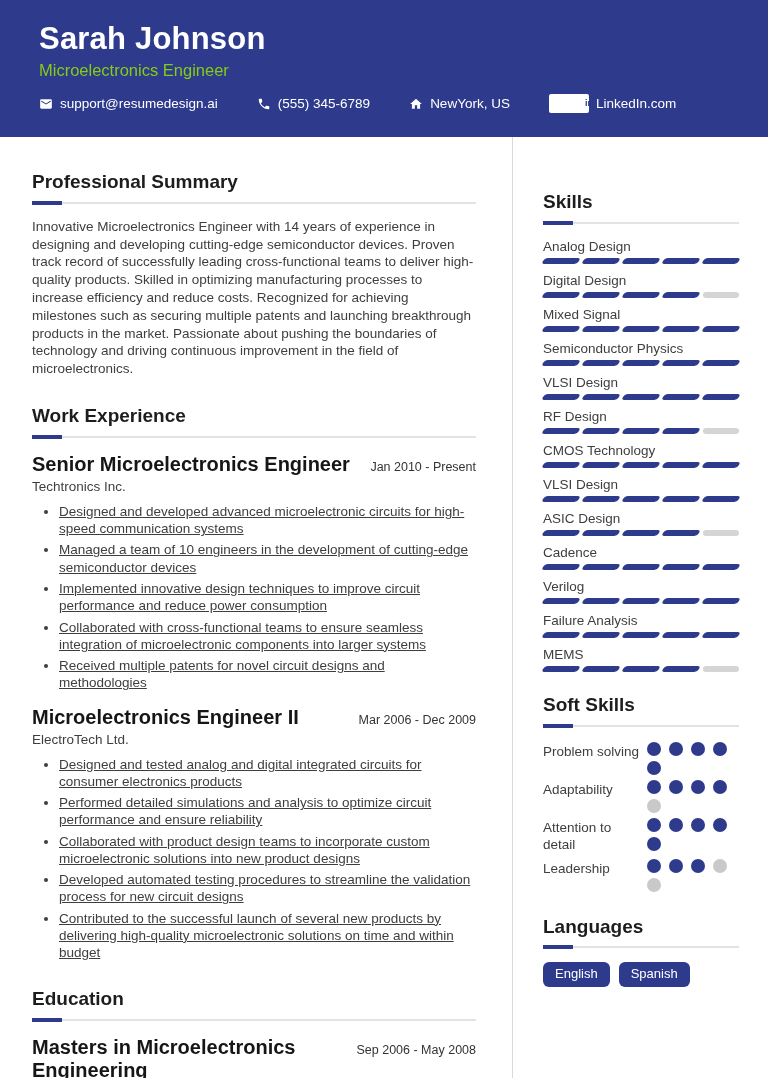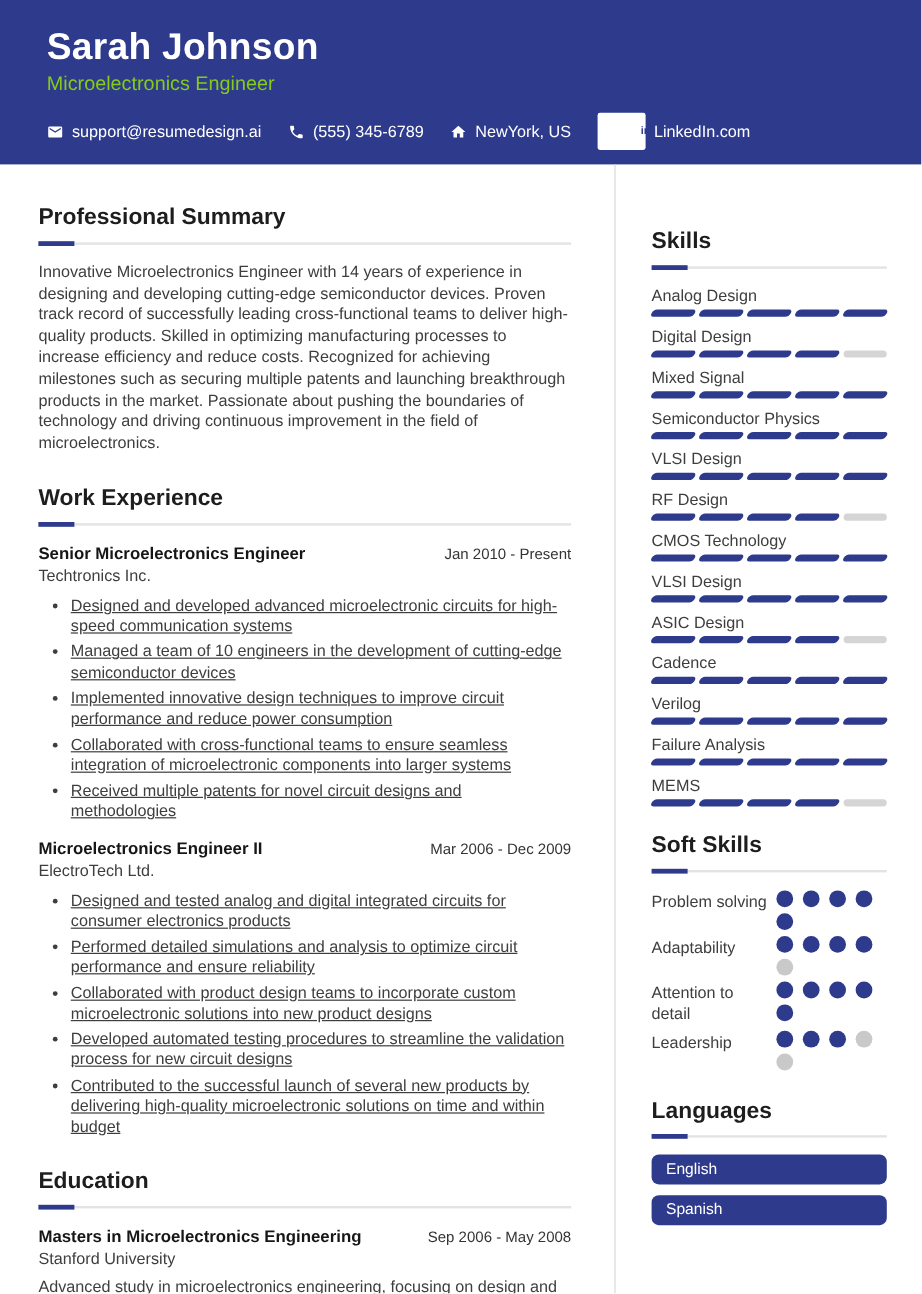--- a/index.html
+++ b/index.html
@@ -4,44 +4,44 @@
 <style>
   * { margin:0; padding:0; box-sizing:border-box; }
   html,body { background:#ffffff; }
   body { font-family:"Liberation Sans","DejaVu Sans",sans-serif; color:#3e3e3e; }
   .page { width:768px; height:1078px; background:#ffffff; overflow:hidden; }
 
   
   .header { height:137px; background:#2e3a8c; color:#ffffff; padding:22px 40px 0 39px; }
   .name { font-size:31px; font-weight:bold; letter-spacing:0.2px; line-height:1.1; }
   .job-title { font-size:16.5px; font-weight:400; margin-top:5px; color:#84cc16; }
-  .contact-row { display:flex; align-items:center; gap:22px; margin-top:14px; font-size:13.5px; }
+  .contact-row { display:flex; align-items:center; gap:39px; margin-top:14px; font-size:13.5px; }
   .contact-item { display:flex; align-items:center; gap:7px; white-space:nowrap; }
   .cicon { display:inline-flex; width:14px; height:14px; align-items:center; justify-content:center; }
   .cicon svg { width:14px; height:14px; fill:#ffffff; }
-  .li-badge { width:13px; height:31px; background:#ffffff; border-radius:2px; color:#2e3a8c;
+  .li-badge { width:13px; height:19px; background:#ffffff; border-radius:2px; color:#2e3a8c;
               font-size:9px; font-weight:bold; display:flex; align-items:center; justify-content:center; line-height:1;padding-left:40px; }
 
   
   .content { display:flex; height:941px; }
   .col-left { width:513px; padding:34px 36px 0 32px; border-right:1px solid #d9d9d9; }
   .col-right { flex:1; padding:54px 29px 0 30px; }
 
   
   h2.sec { font-size:19px; font-weight:bold; color:#1d1d1d; line-height:1.2; }
   .rule { position:relative; height:4px; margin-top:7px; }
   .rule .track { position:absolute; top:1px; left:0; right:0; height:2px; background:#e3e3e3; }
   .rule .chip { position:absolute; top:0; left:0; width:30px; height:4px; background:#2e3a8c; }
 
   
   .summary-text { margin-top:13px; font-size:13.5px; line-height:1.32; color:#3e3e3e; }
   .section-gap { margin-top:27px; }
   .job { margin-top:14px; }
   .job-head { display:flex; justify-content:space-between; align-items:baseline; }
-  .job-role { font-size:14px; font-weight:bold; color:#161616; }
+  .job-role { font-size:20px; font-weight:bold; color:#161616; }
   .job-dates { font-size:12.5px; color:#333333; white-space:nowrap; }
   .job-company { font-size:13.5px; margin-top:3px; color:#3e3e3e; }
   ul.bullets { margin-top:9px; padding-left:27px; }
   ul.bullets li { font-size:13.5px; line-height:1.28; margin-bottom:4px; color:#3e3e3e;text-decoration:underline; }
   .edu { margin-top:14px; }
   .edu-desc { font-size:13.5px; line-height:1.32; color:#3e3e3e; margin-top:8px; }
 
   
   .skills-list { margin-top:14px; }
   .skill { margin-bottom:9px; }
@@ -52,21 +52,21 @@
 
   
   .soft-list { margin-top:14px; }
   .soft-row { display:flex; margin-bottom:5px; }
   .soft-label { flex:1; font-size:13.5px; color:#3e3e3e; line-height:1.3; padding-top:1px; }
   .dots { width:92px; display:flex; flex-wrap:wrap; gap:5px 8px; align-content:flex-start; }
   .dot { width:14px; height:14px; border-radius:50%; background:#c9c9c9; }
   .dot.fill { background:#2e3a8c; }
 
   
-  .lang-row { display:flex; gap:9px; margin-top:13px;flex-direction:column; }
+  .lang-row { display:flex; gap:9px; margin-top:13px; }
   .badge { background:#2e3a8c; color:#ffffff; font-size:13px; padding:4px 12px 5px;
            border-radius:6px; line-height:1.2; }
 </style>
 </head>
 <body>
 
 <div class="page">
 
   <div class="header">
     <div class="name">Sarah Johnson</div>

